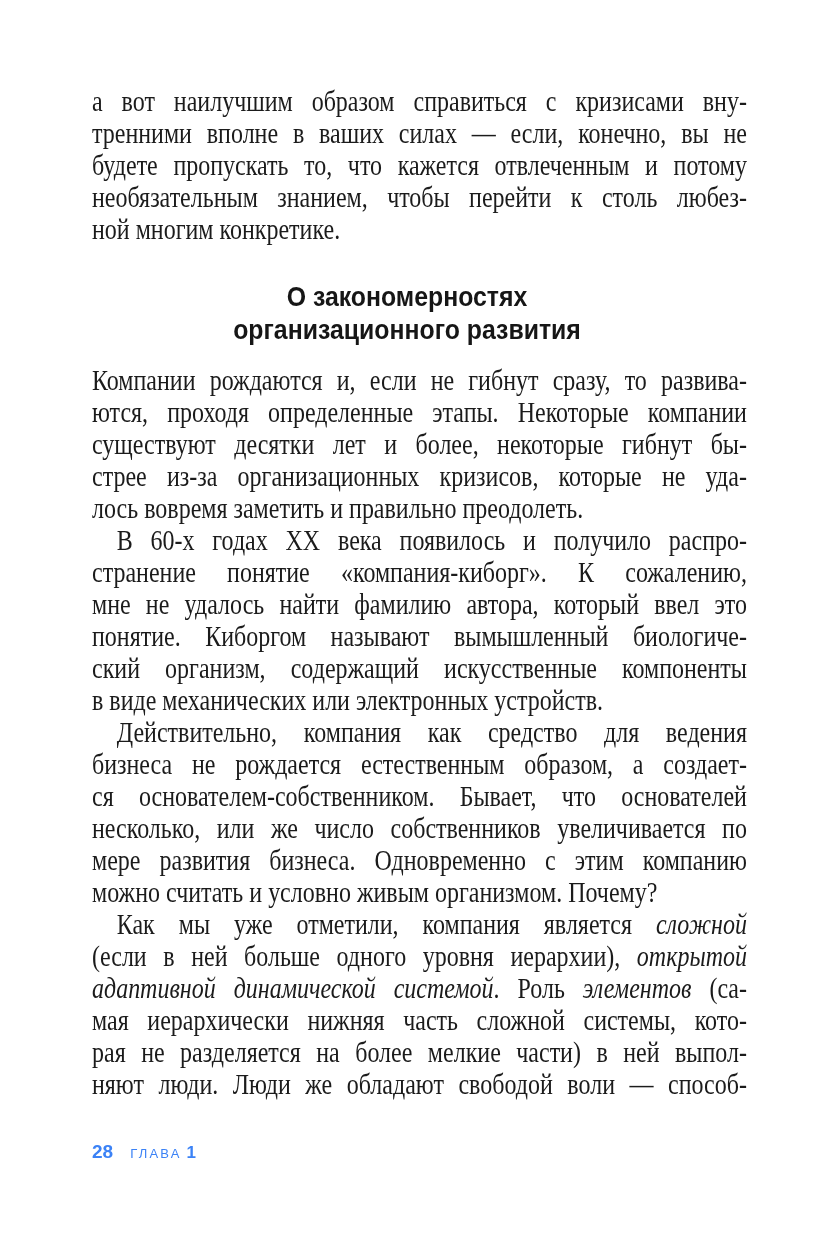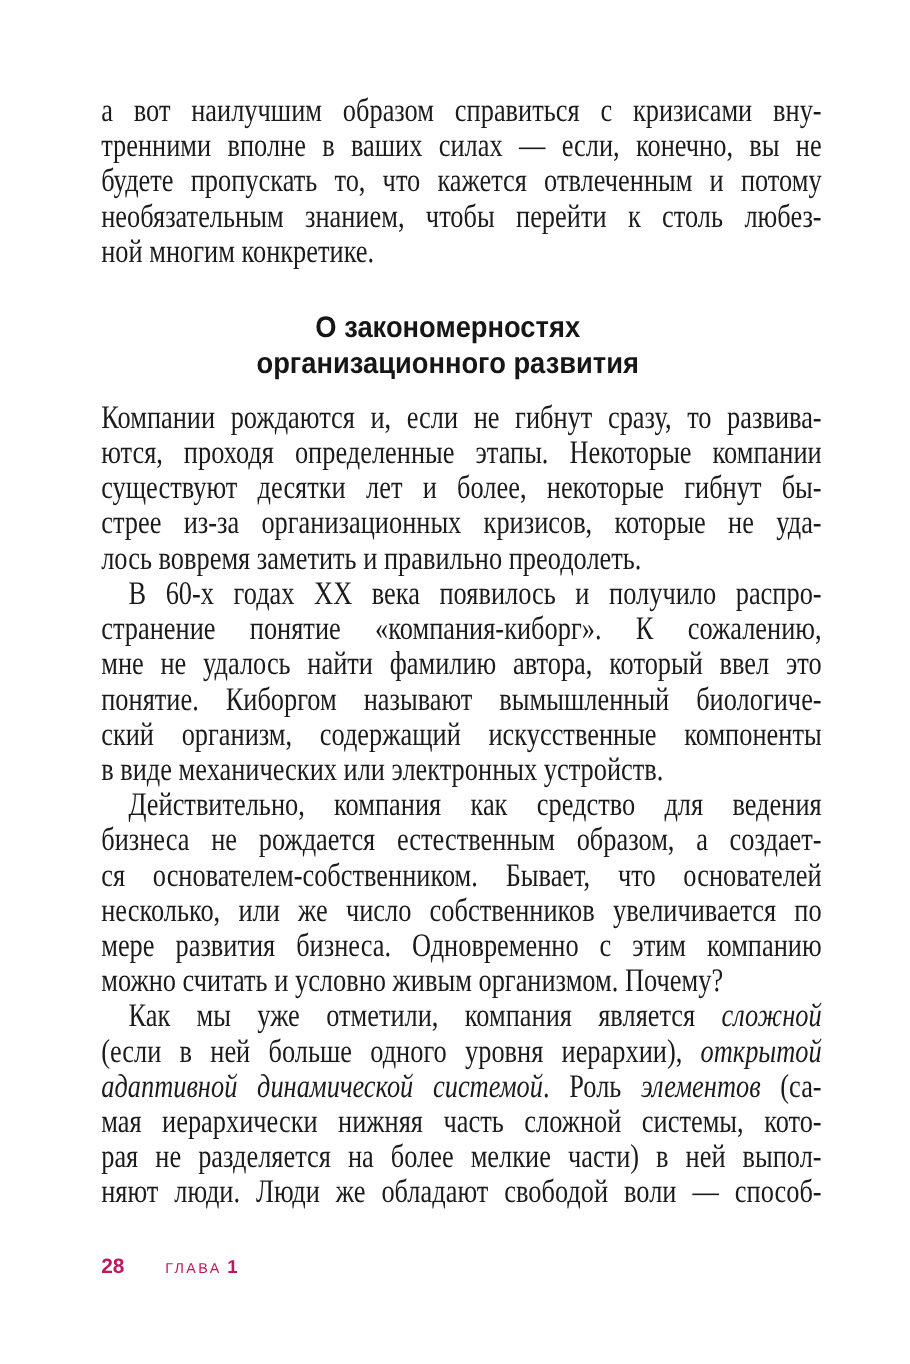--- a/index.html
+++ b/index.html
@@ -17,23 +17,23 @@
   .bl em{font-style:italic;}
 
   #para1{position:absolute;left:92px;top:85px;}
   #heading{position:absolute;left:92px;top:281px;width:630px;margin:0;
            font-family:"Liberation Sans", sans-serif;font-weight:700;
            font-size:27px;line-height:33px;text-align:center;color:#161616;
            transform:scaleX(0.92);transform-origin:50% 0;}
   #body2{position:absolute;left:92px;top:364px;}
 
   #footer{position:absolute;left:92px;top:1141px;display:flex;align-items:baseline;
-          font-family:"Liberation Sans", sans-serif;color:#be185d;}
+          font-family:"Liberation Sans", sans-serif;color:#3b82f6;}
   #footer .pnum{font-size:19px;font-weight:700;}
-  #footer .chlabel{font-size:13px;font-weight:400;letter-spacing:2.2px;margin-left:37px;}
+  #footer .chlabel{font-size:13px;font-weight:400;letter-spacing:2.2px;margin-left:17px;}
   #footer .chnum{font-size:17px;font-weight:700;margin-left:5px;}
 </style>
 </head>
 <body>
 
 <div class="page">
 
   <div class="para" id="para1">
     <div class="bl">а вот наилучшим образом справиться с кризисами вну-</div>
     <div class="bl">тренними вполне в ваших силах — если, конечно, вы не</div>

